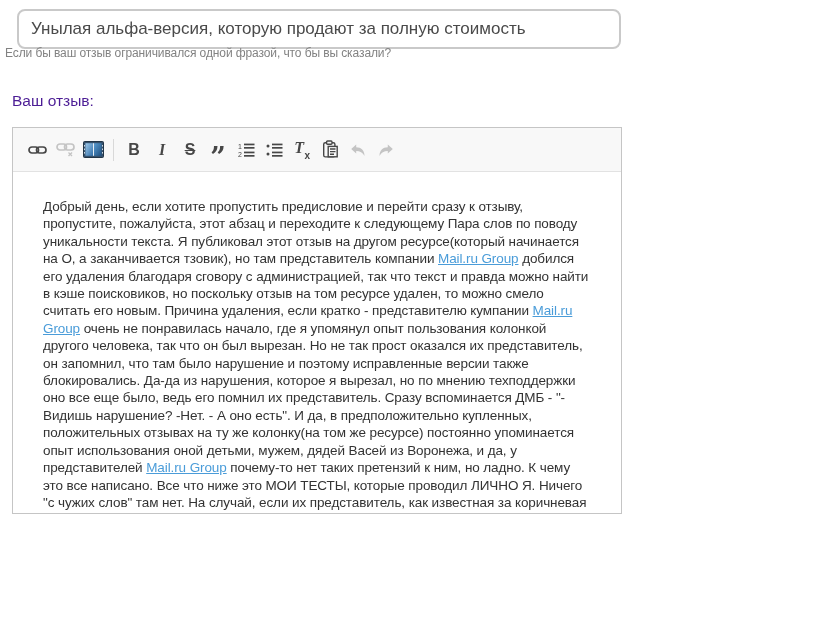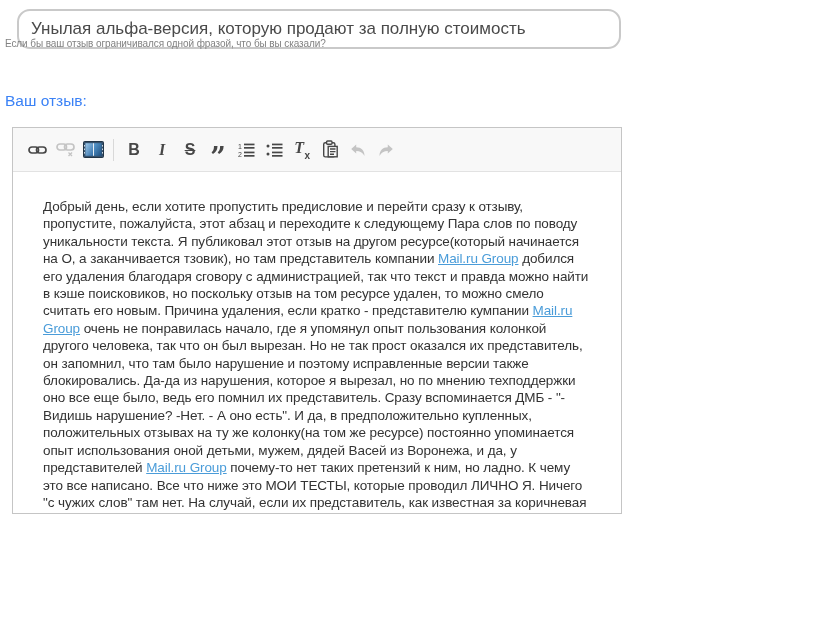--- a/index.html
+++ b/index.html
@@ -4,29 +4,29 @@
 <style>
   html,body{margin:0;padding:0;background:#fff;}
   body{
     width:819px;height:619px;position:relative;overflow:hidden;
     font-family:"Liberation Sans",sans-serif;
     -webkit-font-smoothing:antialiased;
   }
   
   .title-input{
     position:absolute;left:17px;top:9px;width:604px;height:40px;
-    box-sizing:border-box;border:2px solid #c9c9c9;border-radius:13px;
+    box-sizing:border-box;border:2px solid #c9c9c9;border-radius:8px;
     padding:8px 12px;font-size:17px;color:#4a4a4a;background:#fff;outline:none;
     font-family:"Liberation Sans",sans-serif;
   }
   .hint{
-    position:absolute;left:5px;top:38px;font-size:10px;color:#828282;letter-spacing:-0.1px;
+    position:absolute;left:5px;top:46px;font-size:12px;color:#828282;letter-spacing:-0.1px;
   }
   .review-label{
-    position:absolute;left:5px;top:92px;font-size:15.5px;color:#3b82f6;
+    position:absolute;left:12px;top:92px;font-size:15.5px;color:#4c1d95;
   }
   
   .editor{
     position:absolute;left:12px;top:127px;width:610px;height:387px;
     box-sizing:border-box;border:1px solid #c5c5c5;background:#fff;
   }
   .toolbar{
     height:43px;background:#f8f8f8;border-bottom:1px solid #e2e2e2;
     display:flex;align-items:center;padding:0 0 0 10px;
   }

